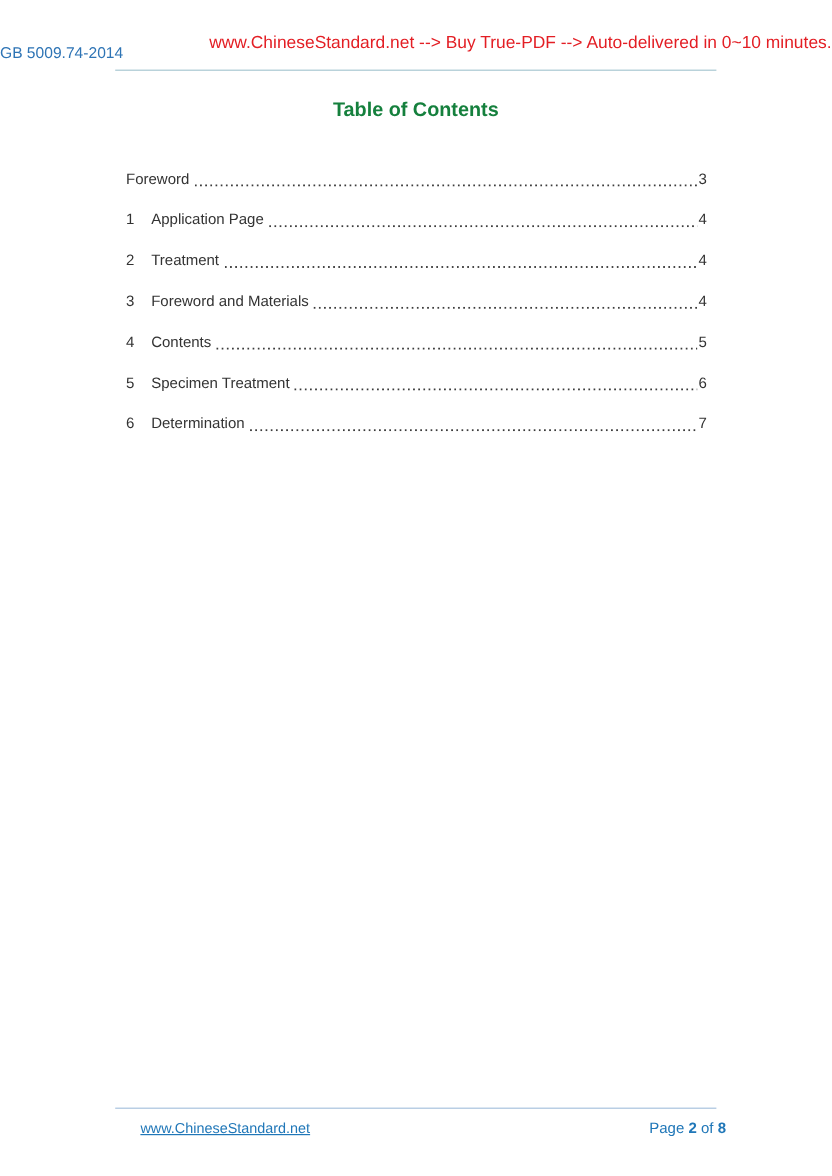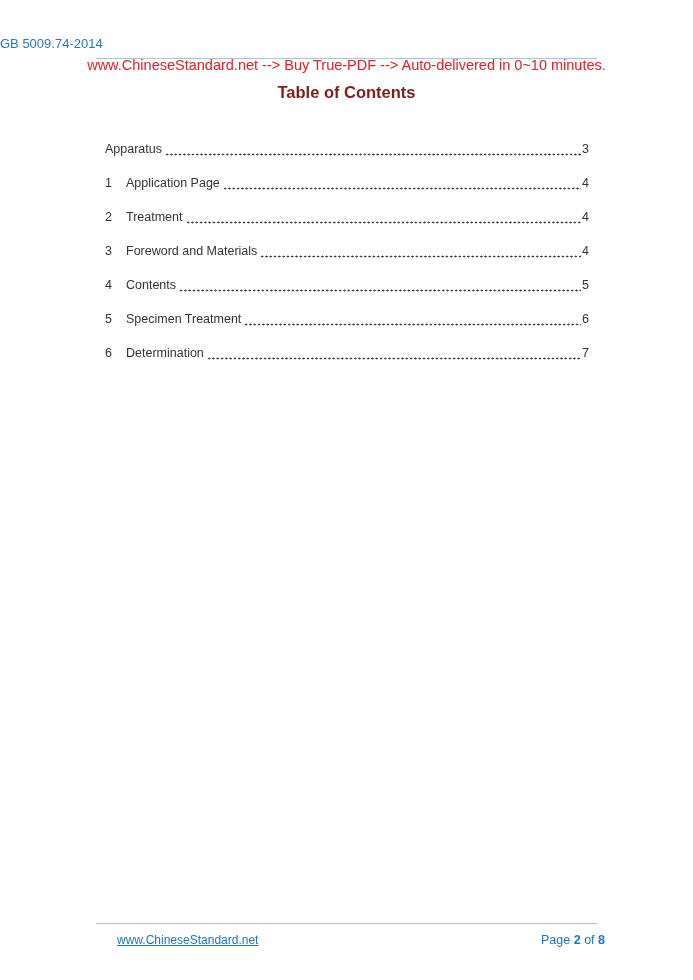--- a/index.html
+++ b/index.html
@@ -17,41 +17,40 @@
     position: absolute;
     top: 36px; left: 0; right: 0;
     text-align: left;
     font-size: 13px;
     color: #2e74b5;
     z-index: 1;
   }
   .disclaimer {
     position: absolute;
     top: 28px; left: 0; right: 0;
-    text-align: center;
+    text-align: right;
     font-size: 14.5px;
     color: #e31e24;
     z-index: 2;
-    margin-top: 29px;
   }
   .header-rule {
     position: absolute;
     top: 58px; left: 96px;
     width: 501px; height: 0;
     border-top: 1px solid #a9c7d2;
   }
 
   
   .page-title {
     position: absolute;
     top: 83px; left: 0; right: 0;
     text-align: center;
     font-size: 16.5px;
     font-weight: bold;
-    color: #7f1d1d;
+    color: #15803d;
   }
 
   
   .toc {
     position: absolute;
     top: 142px; left: 105px;
     width: 484px;
   }
   .toc-row {
     display: flex;
@@ -114,21 +113,21 @@
 <div class="doc-number">GB 5009.74-2014</div>
 <div class="disclaimer">www.ChineseStandard.net --&gt; Buy True-PDF --&gt; Auto-delivered in 0~10 minutes.</div>
 <div class="header-rule"></div>
 
 <div class="page-title">Table of Contents</div>
 
 <div class="toc">
 
   <div class="toc-row">
 
-    <span class="toc-label">Apparatus</span>
+    <span class="toc-label">Foreword</span>
     <span class="toc-leader"></span>
     <span class="toc-page">3</span>
   </div>
 
   <div class="toc-row">
     <span class="toc-num">1</span>
     <span class="toc-label">Application Page</span>
     <span class="toc-leader"></span>
     <span class="toc-page">4</span>
   </div>

